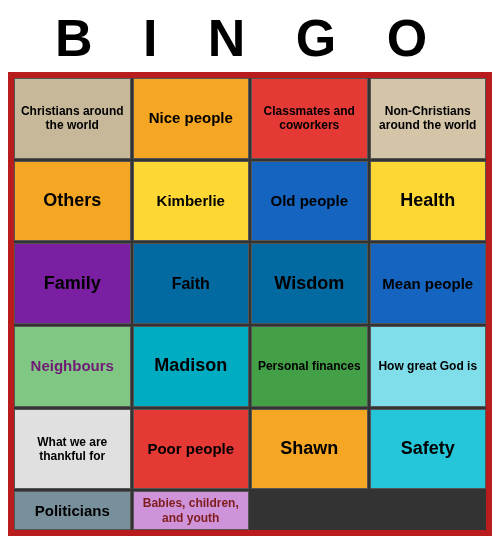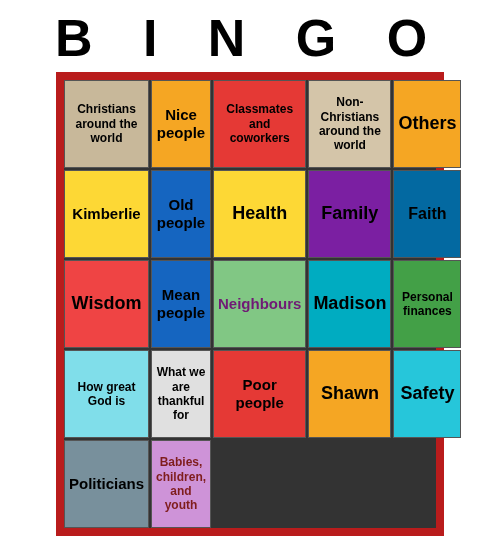--- a/index.html
+++ b/index.html
@@ -18,25 +18,25 @@
       font-size: 52px;
       font-weight: bold;
       letter-spacing: 18px;
       text-align: center;
       margin-bottom: 4px;
       color: #000;
       width: 100%;
     }
     #bingo-grid {
       display: grid;
-      grid-template-columns: repeat(5, 1fr);
+      grid-template-columns: repeat(4, 1fr);
       grid-template-rows: repeat(5, 1fr);
-      width: 388px;
+      width: 484px;
       height: 480px;
-      border: 8px solid #b91c1c;
+      border: 6px solid #b91c1c;
       gap: 2px;
       background: #333;
     }
     .cell {
       display: flex;
       align-items: center;
       justify-content: center;
       text-align: center;
       font-weight: bold;
       font-size: 13px;
@@ -54,21 +54,21 @@
     <div class="cell" style="background-color: rgb(200, 184, 154); color: rgb(0, 0, 0); font-size: 12px;">Christians around the world</div>
     <div class="cell" style="background-color: rgb(245, 166, 35); color: rgb(0, 0, 0); font-size: 15px;">Nice people</div>
     <div class="cell" style="background-color: rgb(229, 57, 53); color: rgb(0, 0, 0); font-size: 12px;">Classmates and coworkers</div>
     <div class="cell" style="background-color: rgb(212, 197, 169); color: rgb(0, 0, 0); font-size: 12px;">Non-Christians around the world</div>
     <div class="cell" style="background-color: rgb(245, 166, 35); color: rgb(0, 0, 0); font-size: 18px;">Others</div>
     <div class="cell" style="background-color: rgb(253, 216, 53); color: rgb(0, 0, 0); font-size: 15px;">Kimberlie</div>
     <div class="cell" style="background-color: rgb(21, 101, 192); color: rgb(0, 0, 0); font-size: 15px;">Old people</div>
     <div class="cell" style="background-color: rgb(253, 216, 53); color: rgb(0, 0, 0); font-size: 18px;">Health</div>
     <div class="cell" style="background-color: rgb(123, 31, 162); color: rgb(0, 0, 0); font-size: 18px;">Family</div>
     <div class="cell" style="background-color: #0369a1; color: rgb(0, 0, 0); font-size: 16px;">Faith</div>
-    <div class="cell" style="background-color: #ef4444; color: rgb(0, 0, 0); font-size: 18px;">Wisdom</div>
+    <div class="cell" style="background-color: #0369a1; color: rgb(0, 0, 0); font-size: 18px;">Wisdom</div>
     <div class="cell" style="background-color: rgb(21, 101, 192); color: rgb(0, 0, 0); font-size: 15px;">Mean people</div>
     <div class="cell" style="background-color: rgb(129, 199, 132); color: #701a75; font-size: 15px;">Neighbours</div>
     <div class="cell" style="background-color: rgb(0, 172, 193); color: rgb(0, 0, 0); font-size: 18px;">Madison</div>
     <div class="cell" style="background-color: rgb(67, 160, 71); color: rgb(0, 0, 0); font-size: 12px;">Personal finances</div>
     <div class="cell" style="background-color: rgb(128, 222, 234); color: rgb(0, 0, 0); font-size: 12px;">How great God is</div>
     <div class="cell" style="background-color: rgb(224, 224, 224); color: rgb(0, 0, 0); font-size: 12px;">What we are thankful for</div>
     <div class="cell" style="background-color: rgb(229, 57, 53); color: rgb(0, 0, 0); font-size: 15px;">Poor people</div>
     <div class="cell" style="background-color: rgb(245, 166, 35); color: rgb(0, 0, 0); font-size: 18px;">Shawn</div>
     <div class="cell" style="background-color: rgb(38, 198, 218); color: rgb(0, 0, 0); font-size: 18px;">Safety</div>
     <div class="cell" style="background-color: rgb(120, 144, 156); color: rgb(0, 0, 0); font-size: 15px;">Politicians</div>

